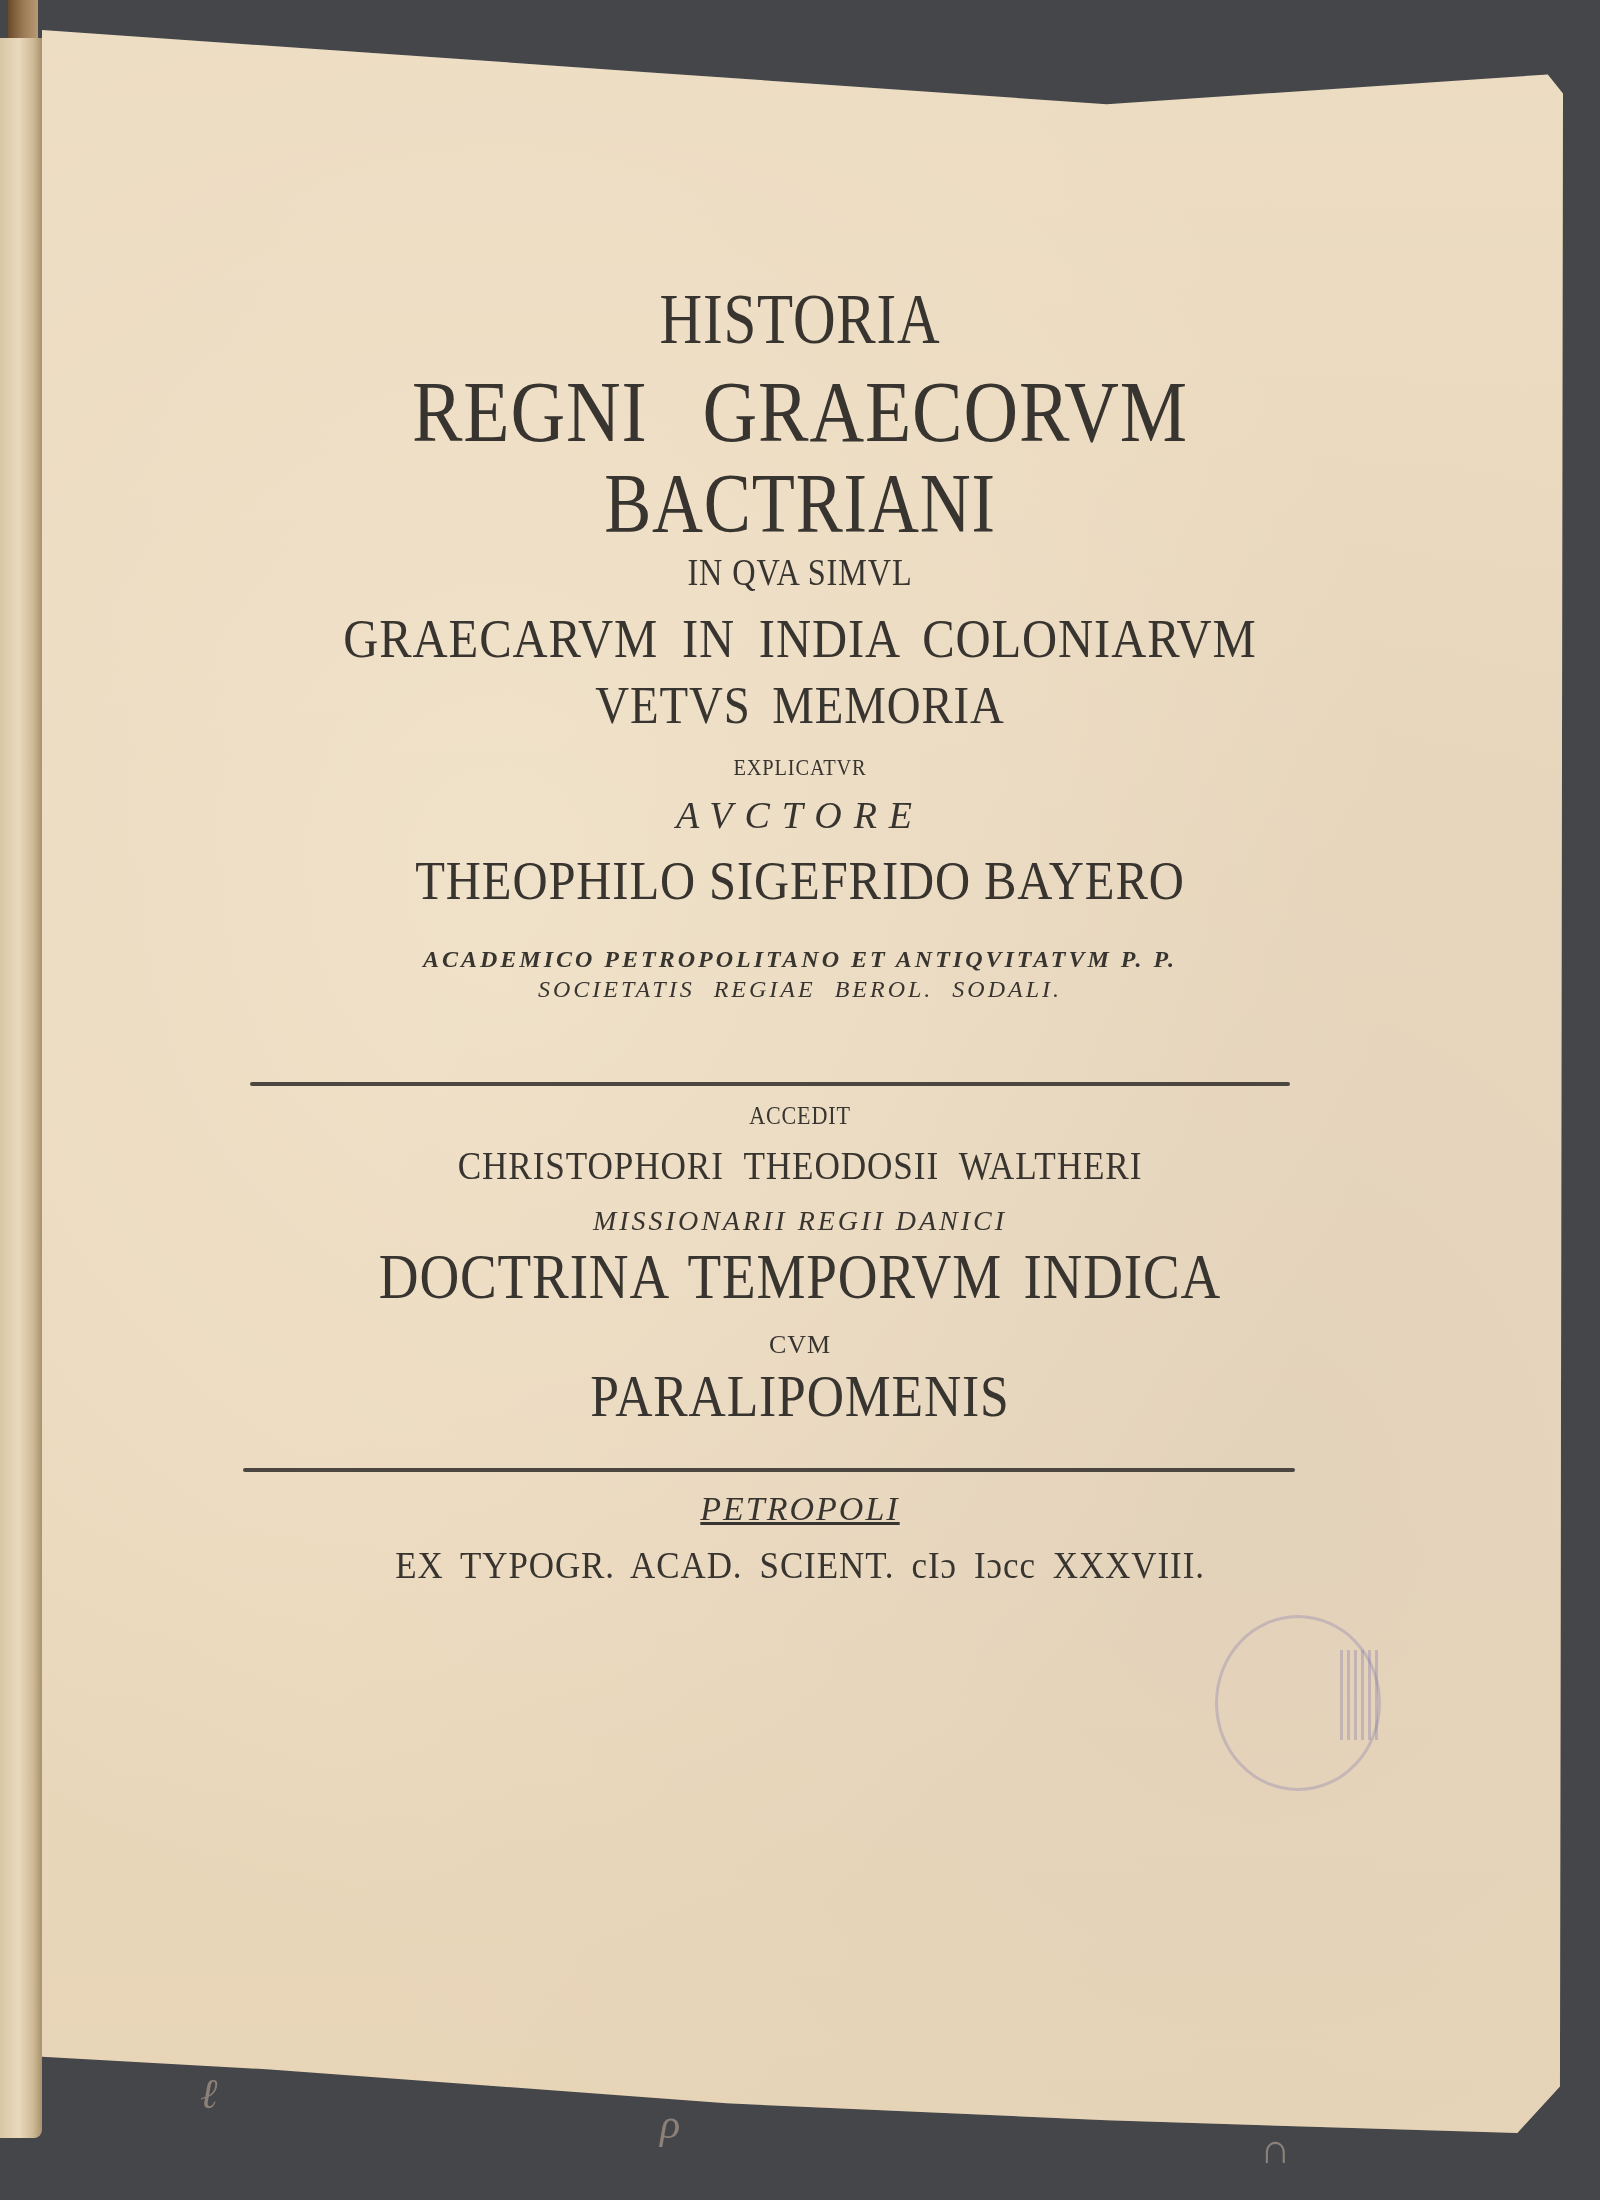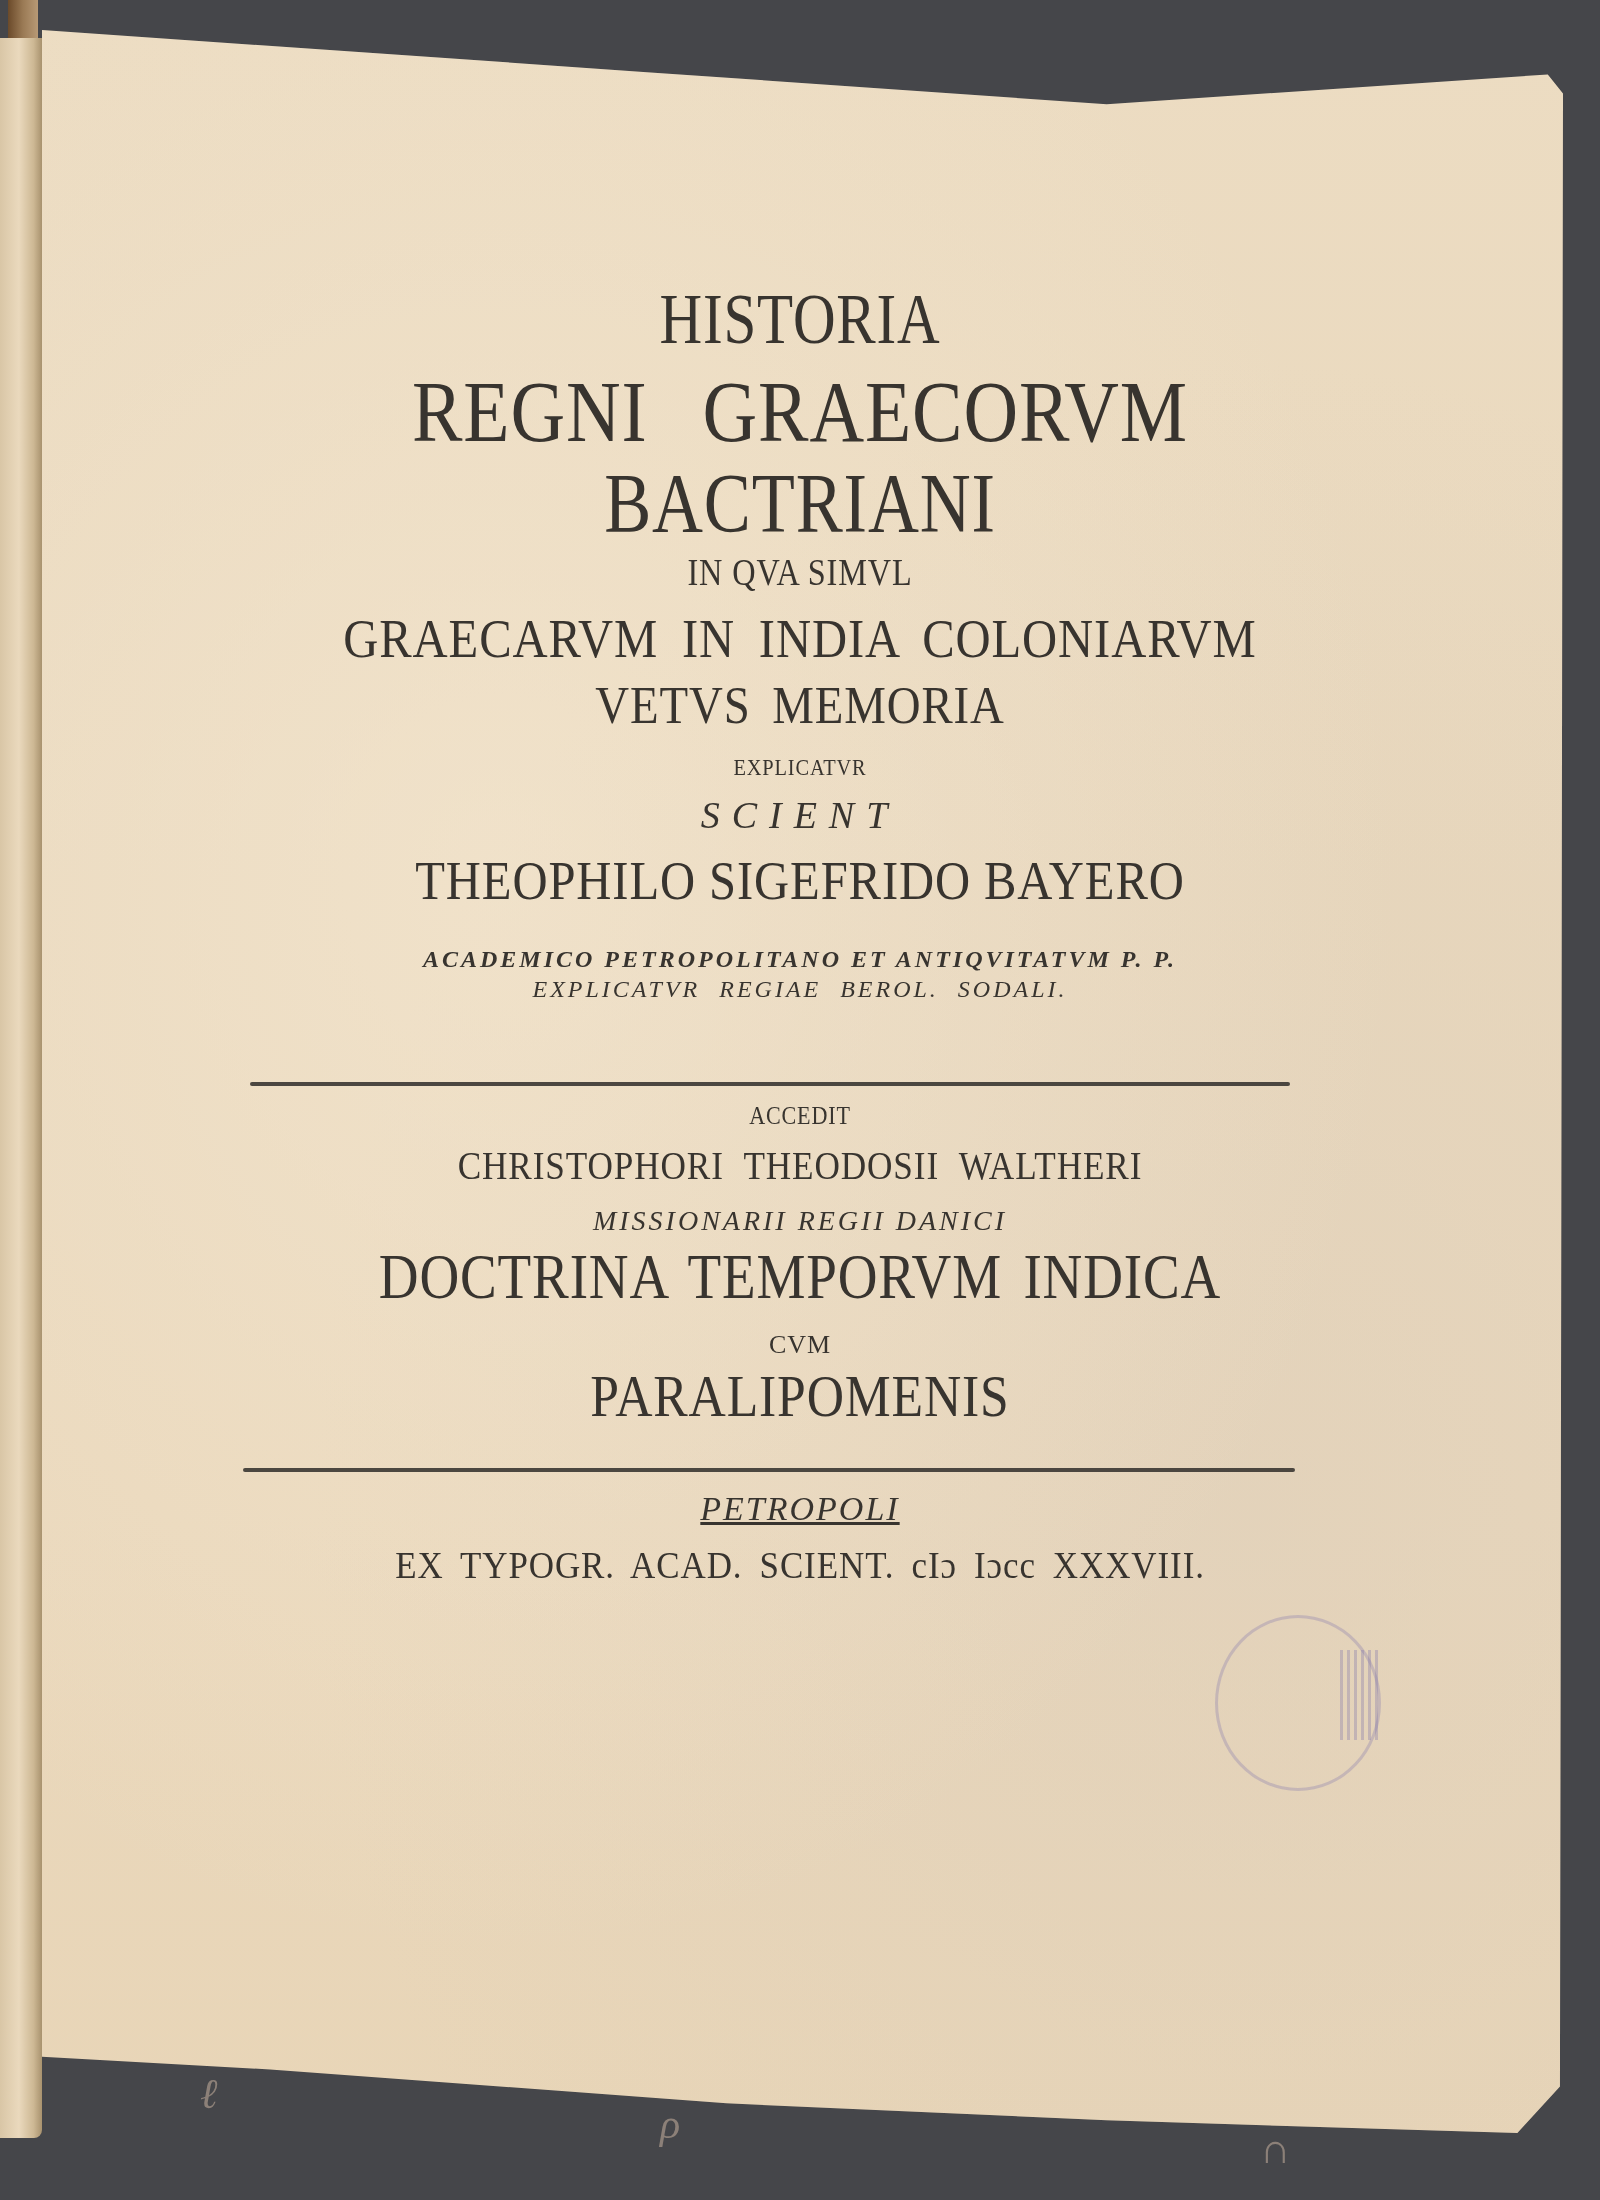--- a/index.html
+++ b/index.html
@@ -54,24 +54,24 @@
 <div class="page"></div>
 
 <div class="line" style="top:278px;font-size:72px;transform:scaleX(0.82);">HISTORIA</div>
 <div class="line" style="top:362px;font-size:86px;word-spacing:40px;transform:scaleX(0.88);">REGNI GRAECORVM</div>
 <div class="line" style="top:455px;font-size:84px;transform:scaleX(0.84);">BACTRIANI</div>
 <div class="line" style="top:550px;font-size:38px;transform:scaleX(0.85);">IN QVA SIMVL</div>
 <div class="line" style="top:608px;font-size:54px;word-spacing:12px;transform:scaleX(0.9);">GRAECARVM IN INDIA COLONIARVM</div>
 <div class="line" style="top:676px;font-size:52px;word-spacing:10px;transform:scaleX(0.9);">VETVS MEMORIA</div>
 <div class="line" style="top:754px;font-size:24px;transform:scaleX(0.85);">EXPLICATVR</div>
 
-<div class="line ital" style="top:793px;font-size:38px;letter-spacing:12px;">SCIENT</div>
+<div class="line ital" style="top:793px;font-size:38px;letter-spacing:12px;">AVCTORE</div>
 <div class="line" style="top:850px;font-size:54px;transform:scaleX(0.9);">THEOPHILO SIGEFRIDO BAYERO</div>
 <div class="line ital" style="top:946px;font-size:24px;letter-spacing:3px;font-weight:bold;">ACADEMICO PETROPOLITANO ET ANTIQVITATVM P. P.</div>
-<div class="line ital" style="top:976px;font-size:24px;letter-spacing:3px;word-spacing:10px;">EXPLICATVR REGIAE BEROL. SODALI.</div>
+<div class="line ital" style="top:976px;font-size:24px;letter-spacing:3px;word-spacing:10px;">SOCIETATIS REGIAE BEROL. SODALI.</div>
 
 <div class="rule" style="left:250px;top:1082px;width:1040px;"></div>
 
 <div class="line" style="top:1101px;font-size:26px;transform:scaleX(0.85);">ACCEDIT</div>
 <div class="line" style="top:1142px;font-size:40px;word-spacing:12px;transform:scaleX(0.88);">CHRISTOPHORI THEODOSII WALTHERI</div>
 <div class="line ital" style="top:1205px;font-size:28px;letter-spacing:3px;">MISSIONARII REGII DANICI</div>
 <div class="line" style="top:1240px;font-size:64px;word-spacing:8px;transform:scaleX(0.86);">DOCTRINA TEMPORVM INDICA</div>
 <div class="line" style="top:1330px;font-size:26px;">CVM</div>
 <div class="line" style="top:1362px;font-size:60px;transform:scaleX(0.86);">PARALIPOMENIS</div>
 

